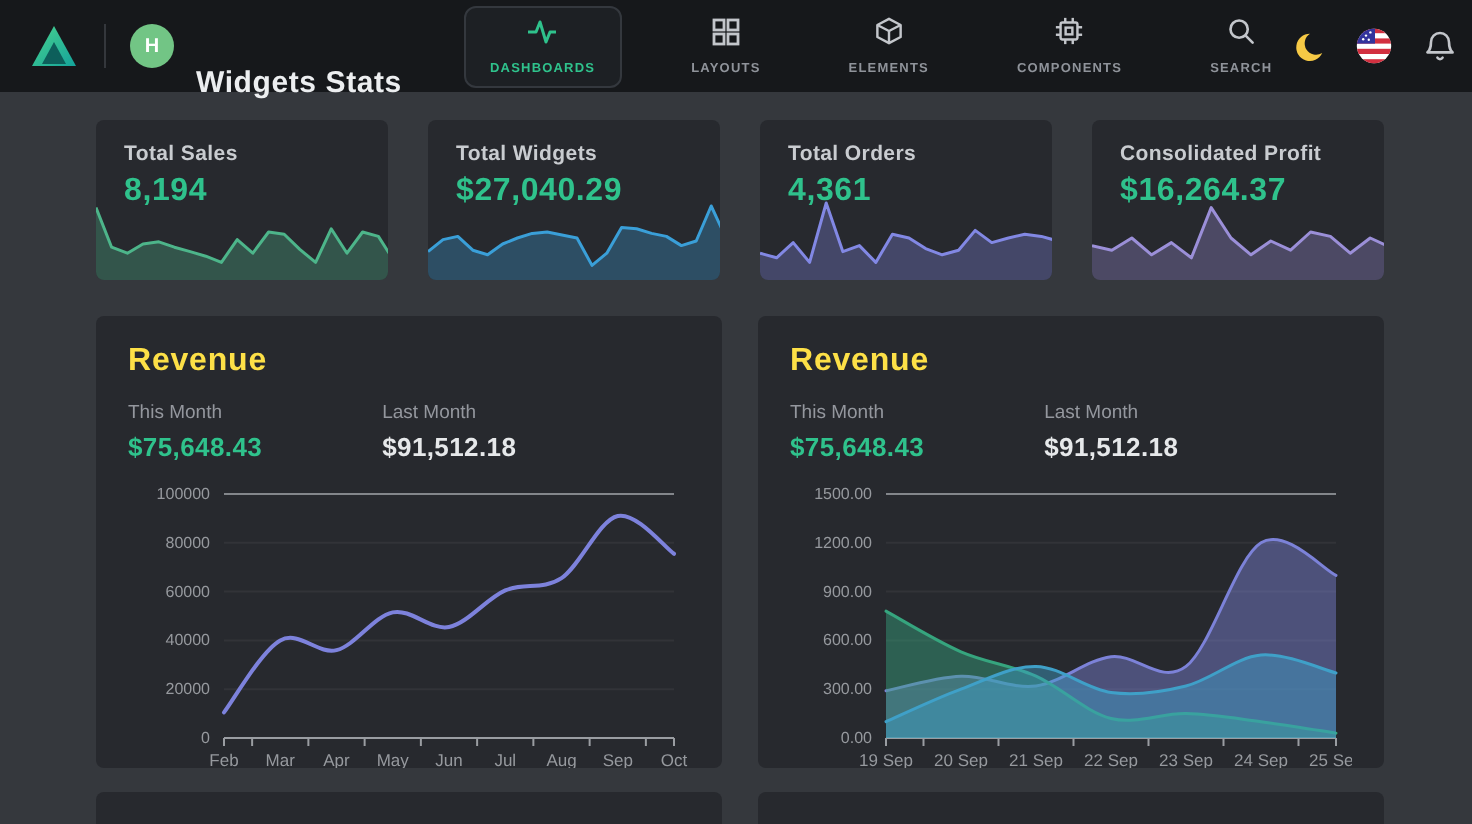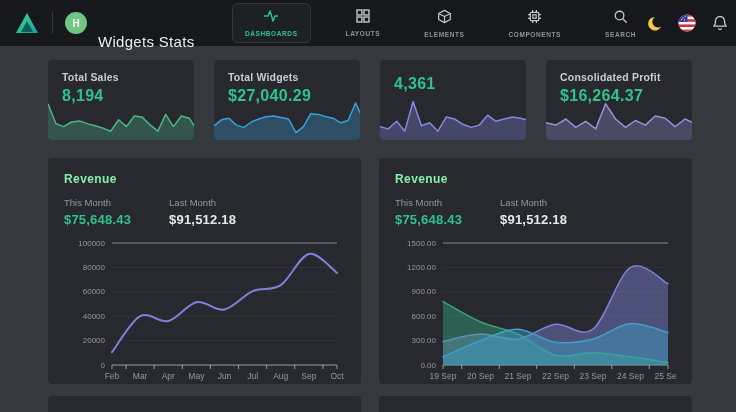--- a/index.html
+++ b/index.html
@@ -5,43 +5,43 @@
   * { margin:0; padding:0; box-sizing:border-box; }
   html,body { width:736px; height:412px; overflow:hidden; background:#35383d;
     font-family:"Liberation Sans", sans-serif; }
   
   header { height:46px; background:#16181b; display:flex; align-items:center; padding:0 14px; }
   .nav-left { display:flex; align-items:center; width:218px; flex:0 0 auto; }
   .logo-wrap { width:26px; height:26px; display:flex; cursor:pointer; }
   .vdivider { width:1px; height:22px; background:#34373c; margin:0 12px; }
   .badge { width:22px; height:22px; border-radius:50%; background:#72c585; color:#fff;
     font-size:10px; font-weight:bold; display:flex; align-items:center; justify-content:center; }
-  .brand-title { color:#eceef0; font-size:15px; font-weight:normal; letter-spacing:.3px; margin-left:11px; white-space:nowrap;margin-top:36px; }
+  .brand-title { color:#eceef0; font-size:15px; font-weight:bold; letter-spacing:.3px; margin-left:11px; white-space:nowrap;margin-top:36px; }
   nav { display:flex; align-items:center; gap:26px; }
   .nav-item { display:flex; flex-direction:column; align-items:center; gap:3px; cursor:pointer;
     color:#c3c6cb; padding:5px 8px; border:1px solid transparent; border-radius:6px; }
   .nav-item .nlabel { font-size:6.5px; font-weight:bold; letter-spacing:.6px; color:#8f939a; }
   .nav-item.active { background:#1d2024; border-color:#34383e; color:#2fc28c; padding:5px 12px; }
   .nav-item.active .nlabel { color:#2fc28c; }
   .nav-right { margin-left:auto; display:flex; align-items:center; gap:15px; }
   .tb-icon { width:18px; height:18px; display:flex; align-items:center; justify-content:center;
     color:#c3c6cb; cursor:pointer; }
   
   main { padding:14px 44px 0 48px; }
   .stats-row { display:grid; grid-template-columns:repeat(4,1fr); gap:20px; margin-bottom:18px; }
   .stat-card { position:relative; height:80px; background:#27292e; border-radius:4px;
     overflow:hidden; padding:11px 14px; }
   .stat-title { font-size:10.5px; font-weight:bold; color:#c9ccd0; letter-spacing:.2px; }
   .stat-value { font-size:16px; font-weight:bold; color:#2fc28c; margin-top:4px; letter-spacing:.3px; }
   .spark { position:absolute; left:0; right:0; bottom:0; height:44px; }
   .spark svg { display:block; }
   .revenue-row { display:grid; grid-template-columns:1fr 1fr; gap:18px; margin-bottom:12px; }
   .revenue-card { height:226px; background:#27292e; border-radius:4px; padding:14px 16px 0; overflow:hidden; }
-  .rev-title { font-size:12px; font-weight:bold; color:#86efac; letter-spacing:.4px; }
-  .rev-stats { display:flex; gap:38px; margin-top:11px; }
+  .rev-title { font-size:16px; font-weight:bold; color:#fde047; letter-spacing:.4px; }
+  .rev-stats { display:flex; gap:60px; margin-top:11px; }
   .rev-label { font-size:9.5px; color:#94979e; }
   .rev-value { font-size:13px; font-weight:bold; color:#e6e8ea; margin-top:4px; letter-spacing:.2px; }
   .rev-value.accent { color:#2fc28c; }
   .chart { width:100%; height:150px; margin-top:8px; }
   .bottom-row { display:grid; grid-template-columns:1fr 1fr; gap:18px; }
   .bottom-card { height:40px; background:#27292e; border-radius:4px; }
   svg text { font-family:"Liberation Sans", sans-serif; }
 </style>
 </head>
 <body>
@@ -175,20 +175,21 @@
       <div class="stat-title">Total Widgets</div>
       <div class="stat-value">$27,040.29</div>
       <div class="spark">
           <svg width="149" height="44" viewBox="0 0 149 44">
             <path d="M0.0 29.8 L7.5 23.8 L14.9 22.2 L22.4 29.1 L29.8 31.4 L37.3 26.0 L44.7 23.0 L52.1 20.7 L59.6 20.0 L67.0 21.5 L74.5 23.0 L82.0 36.7 L89.4 30.6 L96.8 17.7 L104.3 18.4 L111.8 20.7 L119.2 22.2 L126.7 26.8 L134.1 24.5 L141.6 7.0 L149.0 23.0 L149 44 L0 44 Z" fill="rgba(58,159,216,0.32)"></path>
             <path d="M0.0 29.8 L7.5 23.8 L14.9 22.2 L22.4 29.1 L29.8 31.4 L37.3 26.0 L44.7 23.0 L52.1 20.7 L59.6 20.0 L67.0 21.5 L74.5 23.0 L82.0 36.7 L89.4 30.6 L96.8 17.7 L104.3 18.4 L111.8 20.7 L119.2 22.2 L126.7 26.8 L134.1 24.5 L141.6 7.0 L149.0 23.0" fill="none" stroke="#3a9fd8" stroke-width="1.5" stroke-linejoin="round"></path>
           </svg>
         </div>
     </div>
     <div class="stat-card">
+      <div class="stat-title">Total Orders</div>
       <div class="stat-value">4,361</div>
       <div class="spark">
           <svg width="149" height="44" viewBox="0 0 149 44">
             <path d="M0.0 30.6 L8.3 32.9 L16.6 25.3 L24.8 35.2 L33.1 5.5 L41.4 29.8 L49.7 26.8 L57.9 35.2 L66.2 21.1 L74.5 23.0 L82.8 28.3 L91.1 31.4 L99.3 29.1 L107.6 19.2 L115.9 25.3 L124.2 23.0 L132.4 21.1 L140.7 22.2 L149.0 24.5 L149 44 L0 44 Z" fill="rgba(130,136,228,0.32)"></path>
             <path d="M0.0 30.6 L8.3 32.9 L16.6 25.3 L24.8 35.2 L33.1 5.5 L41.4 29.8 L49.7 26.8 L57.9 35.2 L66.2 21.1 L74.5 23.0 L82.8 28.3 L91.1 31.4 L99.3 29.1 L107.6 19.2 L115.9 25.3 L124.2 23.0 L132.4 21.1 L140.7 22.2 L149.0 24.5" fill="none" stroke="#8288e4" stroke-width="1.5" stroke-linejoin="round"></path>
           </svg>
         </div>
     </div>
     <div class="stat-card">
       <div class="stat-title">Consolidated Profit</div>

